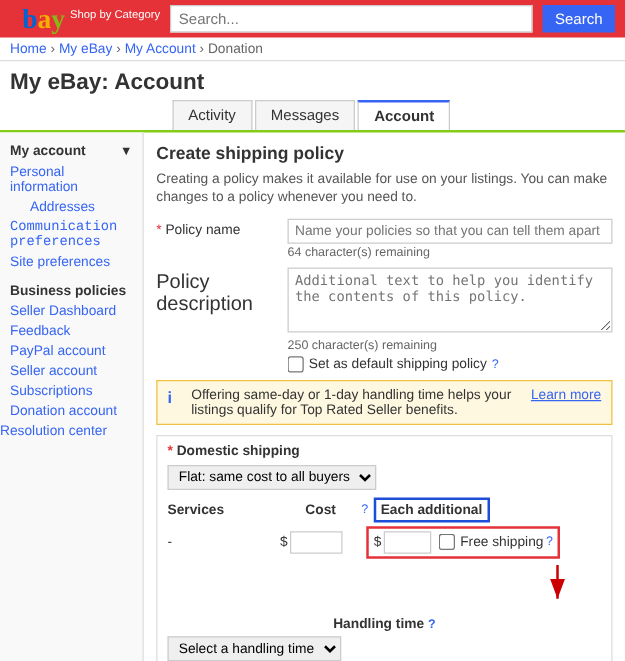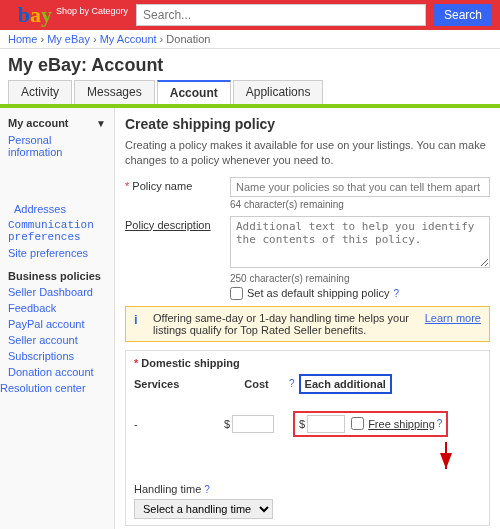--- a/index.html
+++ b/index.html
@@ -50,36 +50,35 @@
   ›
   <a href="#" style="color:#3665f3;text-decoration:none;">My Account</a>
   ›
   <span>Donation</span>
 </div>
 
 <div id="page-header" style="padding:6px 8px 0;">
   <div style="font-size:18px;font-weight:bold;color:#333;">My eBay: Account</div>
 </div>
 
-<div id="main-tabs" style="display:flex;border-bottom:4px solid #84cc16;padding:0 8px;margin-top:4px;">
+<div id="main-tabs" style="display:flex;border-bottom:2px solid #84cc16;padding:0 8px;margin-top:4px;justify-content:center;">
   <div style="padding:4px 12px;border:1px solid #ccc;border-bottom:none;background:#f5f5f5;cursor:pointer;margin-right:2px;font-size:12px;">Activity</div>
   <div style="padding:4px 12px;border:1px solid #ccc;border-bottom:none;background:#f5f5f5;cursor:pointer;margin-right:2px;font-size:12px;">Messages</div>
   <div style="padding:4px 12px;border:1px solid #ccc;border-bottom:none;background:#fff;cursor:pointer;margin-right:2px;font-size:12px;font-weight:bold;border-top:2px solid #3665f3;">Account</div>
-  <div style="padding:4px 12px;border:1px solid #ccc;border-bottom:none;background:#f5f5f5;cursor:pointer;margin-right:2px;font-size:12px;">Applications</div>
 </div>
 
 <div id="content-area" style="display:flex;">
 
   <div id="sidebar" style="width:115px;min-width:115px;border-right:1px solid #ddd;padding:6px 0;background:#f9f9f9;font-size:11px;">
     <div style="font-weight:bold;padding:3px 8px;display:flex;justify-content:space-between;align-items:center;">
       <span>My account</span>
       <span style="font-size:10px;cursor:pointer;">▼</span>
     </div>
     <div style="padding:2px 8px;color:#3665f3;cursor:pointer;">Personal information</div>
-    <div style="padding:2px 14px;color:#3665f3;cursor:pointer;margin-top:41px;">Addresses</div>
+    <div style="padding:2px 24px;color:#3665f3;cursor:pointer;">Addresses</div>
     <div style="padding:2px 8px;color:#3665f3;cursor:pointer;font-family:Liberation Mono, monospace;">Communication preferences</div>
     <div style="padding:2px 8px;color:#3665f3;cursor:pointer;">Site preferences</div>
     <div style="font-weight:bold;padding:5px 8px 2px;margin-top:4px;">Business policies</div>
     <div style="padding:2px 8px;color:#3665f3;cursor:pointer;">Seller Dashboard</div>
     <div style="padding:2px 8px;color:#3665f3;cursor:pointer;">Feedback</div>
     <div style="padding:2px 8px;color:#3665f3;cursor:pointer;">PayPal account</div>
     <div style="padding:2px 8px;color:#3665f3;cursor:pointer;">Seller account</div>
     <div style="padding:2px 8px;color:#3665f3;cursor:pointer;">Subscriptions</div>
     <div style="padding:2px 8px;color:#3665f3;cursor:pointer;">Donation account</div>
     <div style="padding:2px 0;color:#3665f3;cursor:pointer;">Resolution center</div>
@@ -94,21 +93,21 @@
         <span style="color:#e53238;">*</span>
         <span>Policy name</span>
       </div>
       <div style="flex:1;">
         <input type="text" style="width: 100%; border: 1px solid rgb(204, 204, 204); padding: 3px 5px; font-size: 11px;" placeholder="Name your policies so that you can tell them apart">
         <div style="font-size:10px;color:#666;margin-top:2px;">64 character(s) remaining</div>
       </div>
     </div>
 
     <div style="display:flex;margin-bottom:6px;align-items:flex-start;">
-      <div style="width:105px;min-width:105px;font-size:11px;padding-top:3px;text-decoration:underline;">Policy description</div>
+      <div style="width:105px;min-width:105px;font-size:16px;padding-top:3px;">Policy description</div>
       <div style="flex:1;">
         <textarea style="width: 100%; height: 52px; border: 1px solid rgb(204, 204, 204); padding: 3px 5px; font-size: 11px; resize: vertical;" placeholder="Additional text to help you identify the contents of this policy."></textarea>
         <div style="font-size:10px;color:#666;margin-top:2px;">250 character(s) remaining</div>
         <div style="display:flex;align-items:center;gap:4px;margin-top:3px;">
           <input type="checkbox" style="margin: 0px;">
           <label style="font-size:11px;">Set as default shipping policy</label>
           <span style="color:#3665f3;font-size:10px;cursor:pointer;">?</span>
         </div>
       </div>
     </div>
@@ -117,59 +116,64 @@
       <span style="color:#3665f3;font-weight:bold;font-size:13px;min-width:14px;">i</span>
       <span>Offering same-day or 1-day handling time helps your listings qualify for Top Rated Seller benefits.</span>
       <a href="#" style="color:#3665f3;font-size:11px;white-space:nowrap;">Learn more</a>
     </div>
 
     <div style="border:1px solid #ddd;padding:6px 8px;margin-bottom:6px;">
       <div style="font-weight:bold;font-size:11px;margin-bottom:5px;">
         <span style="color:#e53238;">*</span>
         <span>Domestic shipping</span>
       </div>
+      <div style="display:flex;align-items:center;margin-bottom:6px;">
+        <select style="border:1px solid #ccc;font-size:11px;padding:2px 4px;">
+          <option>Flat: same cost to all buyers</option>
+        </select>
+      </div>
 
-      <div style="display:flex;align-items:center;margin-bottom:17px;">
+      <div style="display:flex;align-items:center;margin-bottom:3px;">
         <div style="width:90px;font-size:11px;font-weight:bold;">Services</div>
         <div style="width:65px;font-size:11px;font-weight:bold;text-align:center;">Cost</div>
         <span style="color:#3665f3;font-size:10px;cursor:pointer;margin-right:4px;">?</span>
         <div style="position:relative;display:inline-block;">
           <div style="font-size:11px;font-weight:bold;text-align:center;border:2px solid #1d4ed8;padding:2px 4px;display:inline-block;">Each additional</div>
         </div>
       </div>
 
       <div style="display:flex;align-items:center;margin-bottom:4px;position:relative;">
         <div style="width:90px;font-size:11px;">-</div>
         <div style="display:flex;align-items:center;gap:2px;width:65px;">
           <span style="font-size:11px;">$</span>
           <input type="text" style="width: 42px; border: 1px solid rgb(204, 204, 204); padding: 2px 3px; font-size: 11px;">
         </div>
         <div style="display:flex;align-items:center;gap:2px;margin-left:4px;border:2px solid #e53238;padding:2px 4px;">
           <span style="font-size:11px;">$</span>
           <input type="text" style="width: 38px; border: 1px solid rgb(204, 204, 204); padding: 2px 3px; font-size: 11px;">
           <input type="checkbox" style="margin: 0px 2px 0px 4px;">
-          <label style="font-size:11px;text-decoration:underline;">Free shipping</label>
+          <label style="font-size:11px;">Free shipping</label>
           <span style="color:#3665f3;font-size:10px;cursor:pointer;">?</span>
         </div>
       </div>
 
       <div style="display:flex;justify-content:flex-end;margin-right:20px;margin-top:-4px;margin-bottom:2px;">
         <svg width="60" height="40" viewBox="0 0 60 40">
           <defs>
             <marker id="arrowhead" markerWidth="8" markerHeight="6" refX="8" refY="3" orient="auto">
               <polygon points="0 0, 8 3, 0 6" fill="#cc0000"></polygon>
             </marker>
           </defs>
           <line x1="45" y1="5" x2="45" y2="32" stroke="#cc0000" stroke-width="2" marker-end="url(#arrowhead)"></line>
         </svg>
       </div>
 
 
       <div style="margin-top:6px;">
-        <div style="font-size:11px;font-weight:normal;margin-bottom:4px;">
+        <div style="font-size:11px;font-weight:bold;margin-bottom:4px;text-align:center;">
           <span>Handling time</span>
           <span style="color:#3665f3;font-size:10px;cursor:pointer;"> ?</span>
         </div>
         <select style="border:1px solid #ccc;font-size:11px;padding:2px 4px;">
           <option>Select a handling time</option>
         </select>
       </div>
     </div>
 
   </div>

